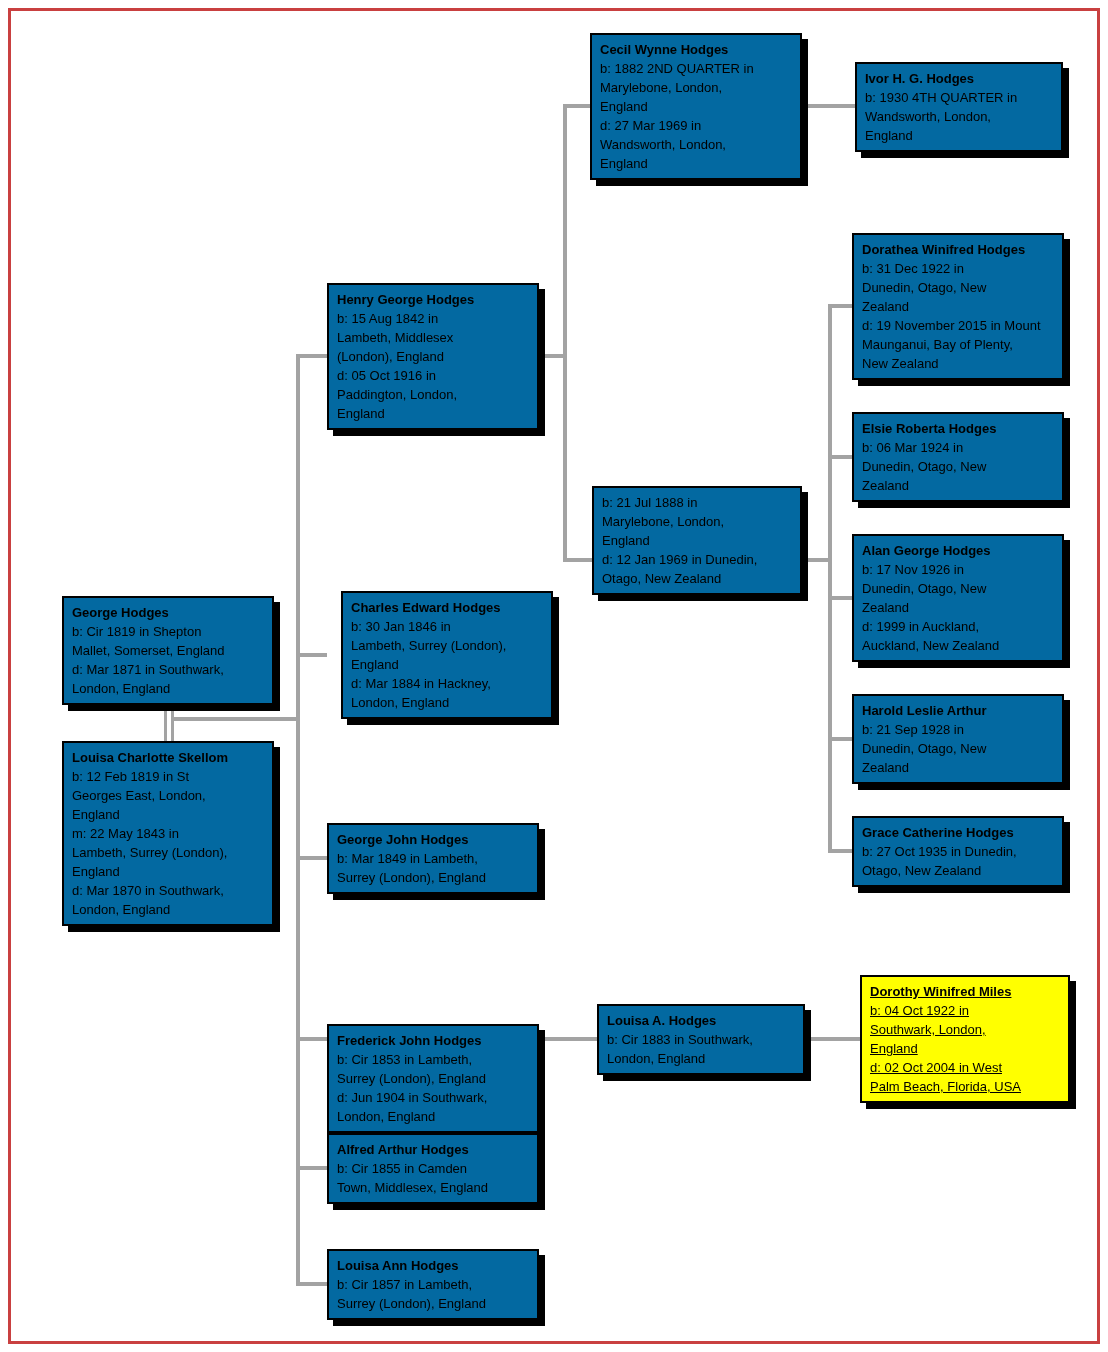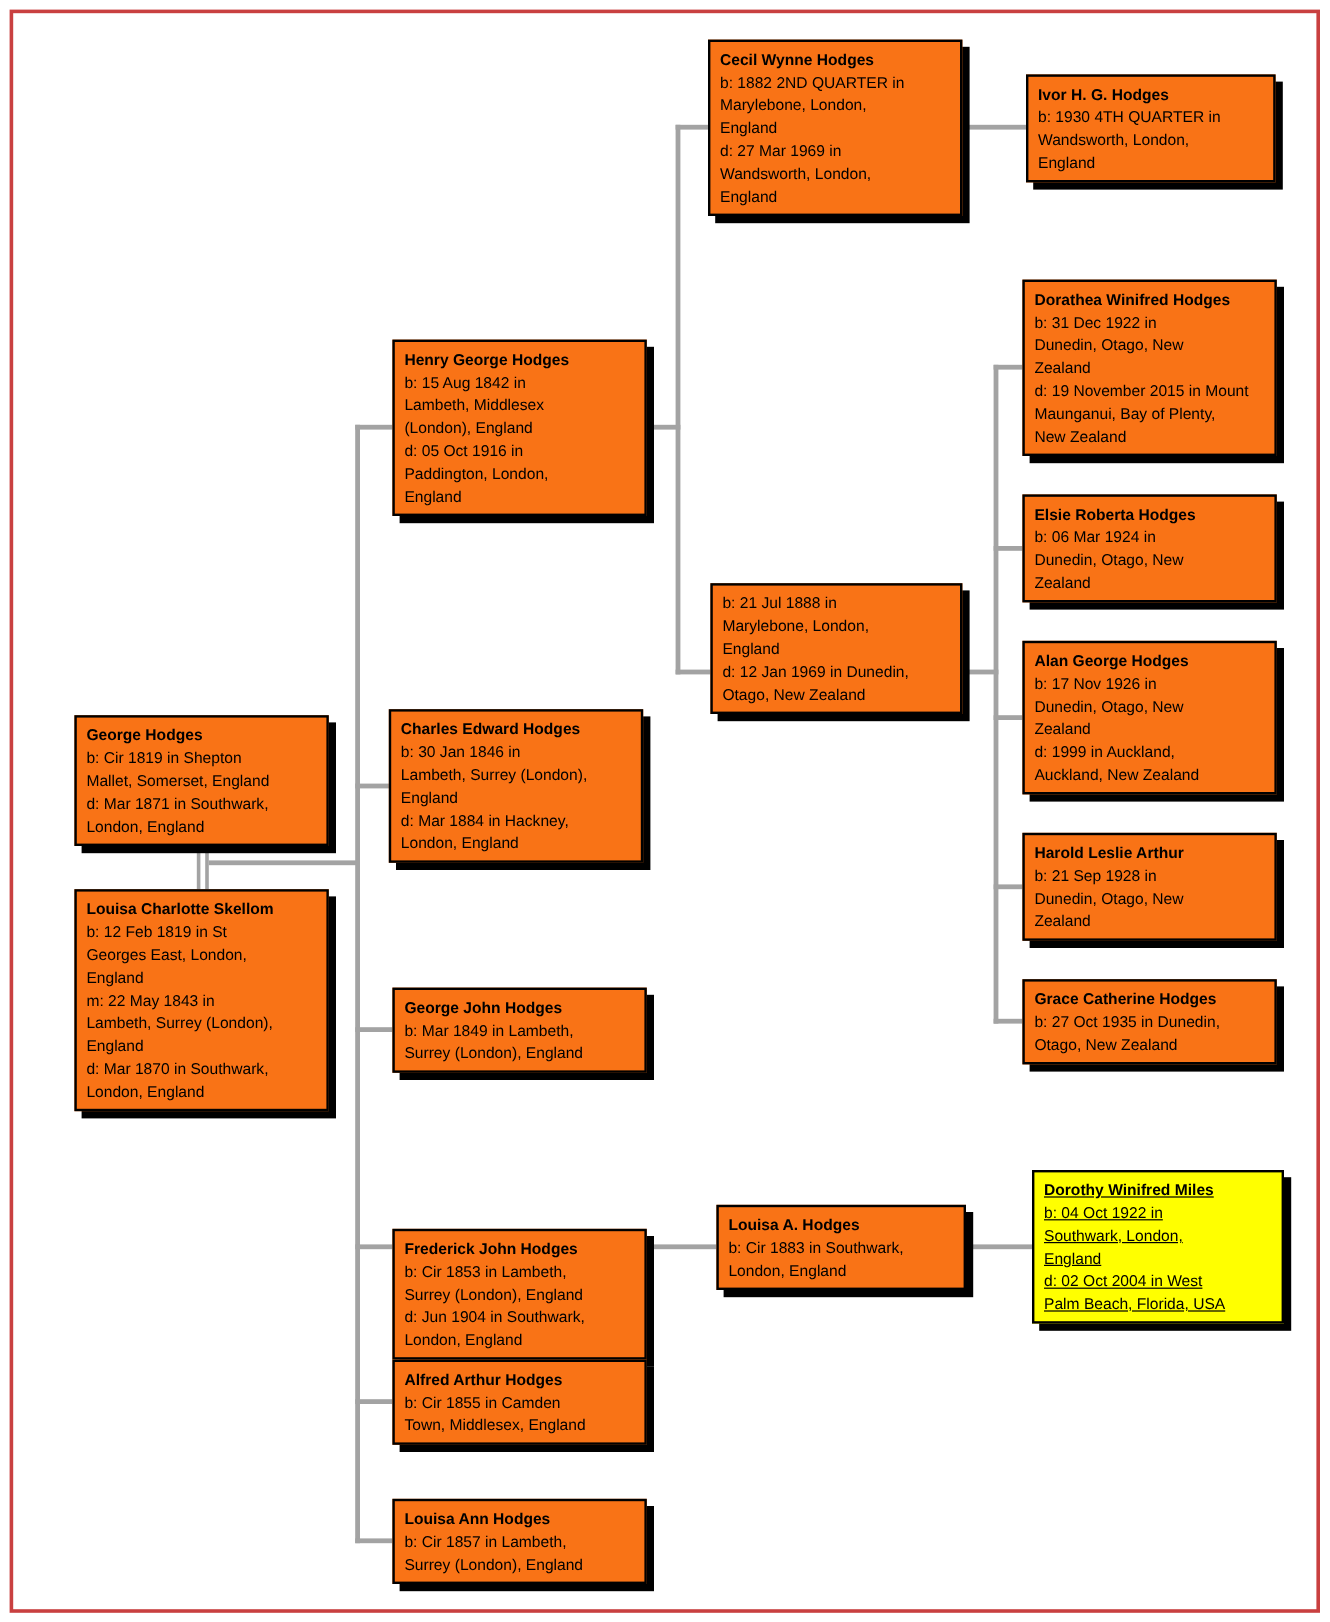--- a/index.html
+++ b/index.html
@@ -5,21 +5,21 @@
   html,body { margin:0; padding:0; background:#ffffff; }
   .canvas {
     position:relative; width:1108px; height:1352px; background:#ffffff;
     font-family:"Liberation Sans", sans-serif; overflow:hidden;
   }
   .frame {
     position:absolute; left:8px; top:8px; width:1086px; height:1330px;
     border:3px solid #C94040; pointer-events:none; z-index:3;
   }
   .box {
-    position:absolute; background:#f97316; border:2px solid #000;
+    position:absolute; background:#0369a1; border:2px solid #000;
     box-shadow:6px 6px 0 #000; padding:5px 8px; box-sizing:border-box;
     font-size:13px; line-height:19px; color:#000; z-index:2;
   }
   .box .nm { font-weight:bold; white-space:pre-line; }
   .box .ev { white-space:pre-line; }
   .box.hl { background:#FFFF00;text-decoration:underline; }
   .ln { position:absolute; background:#A3A3A3; z-index:1; }
 </style>
 </head>
 <body>
@@ -133,21 +133,21 @@
   </div>
 
   <div class="box" style="left:62px;top:596px;width:212px">
     <div class="nm">George Hodges</div>
     <div class="ev">b: Cir 1819 in Shepton
 Mallet, Somerset, England</div>
     <div class="ev">d: Mar 1871 in Southwark,
 London, England</div>
   </div>
 
-  <div class="box" style="left:324px;top:591px;width:212px">
+  <div class="box" style="left:341px;top:591px;width:212px">
     <div class="nm">Charles Edward Hodges</div>
     <div class="ev">b: 30 Jan 1846 in
 Lambeth, Surrey (London),
 England</div>
     <div class="ev">d: Mar 1884 in Hackney,
 London, England</div>
   </div>
 
   <div class="box" style="left:62px;top:741px;width:212px">
     <div class="nm">Louisa Charlotte Skellom</div>

